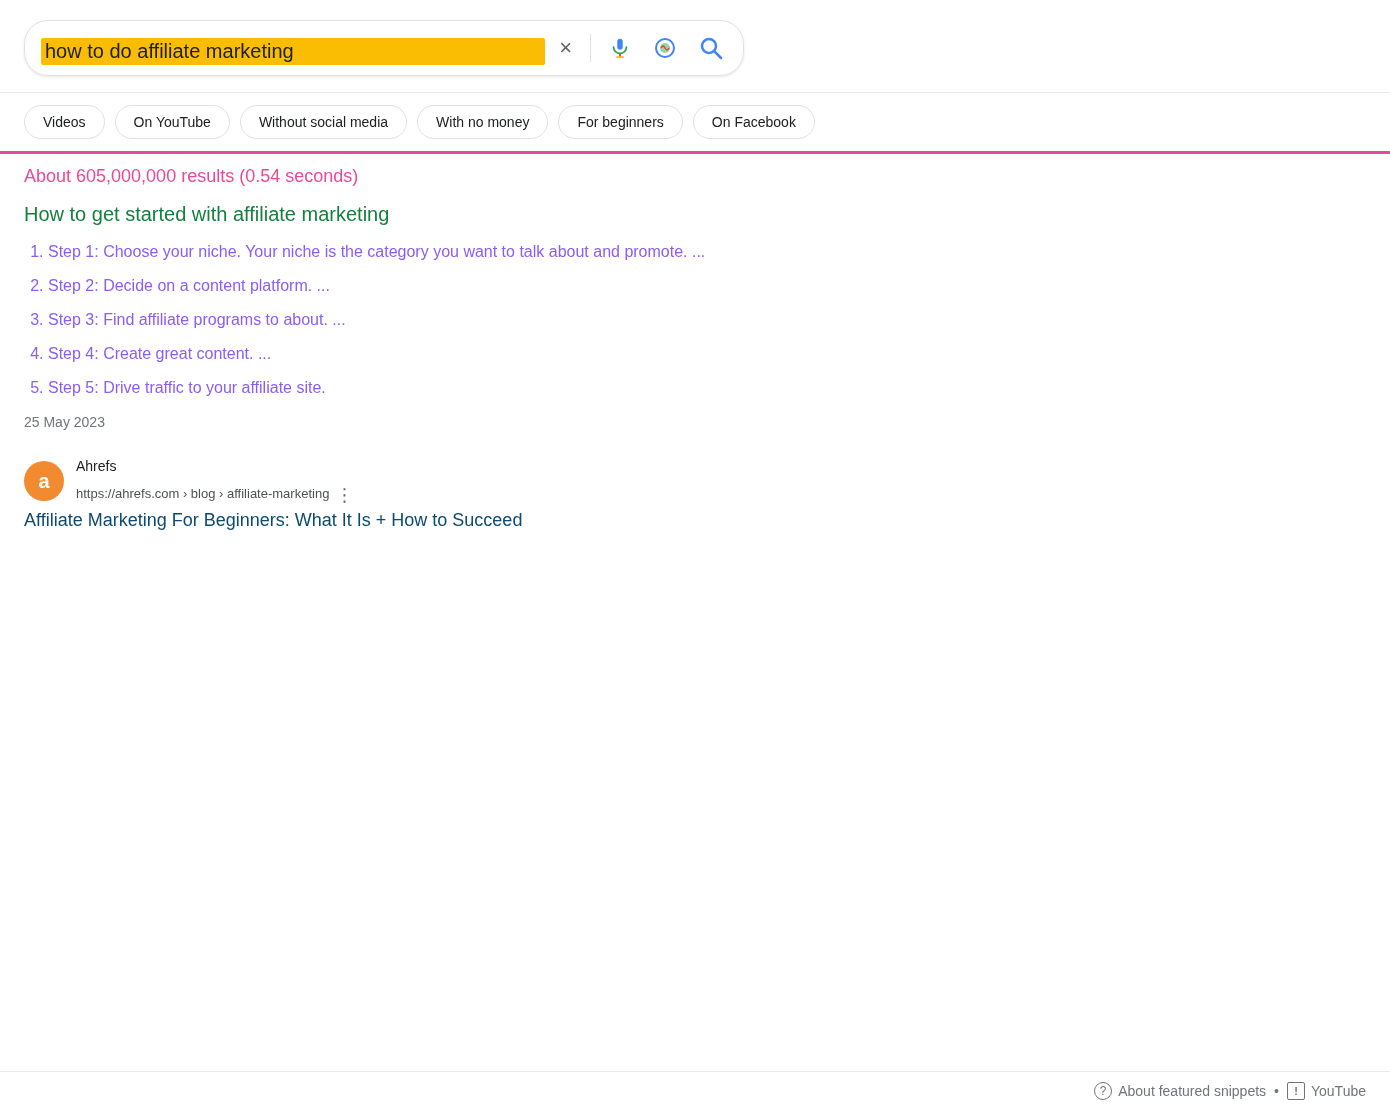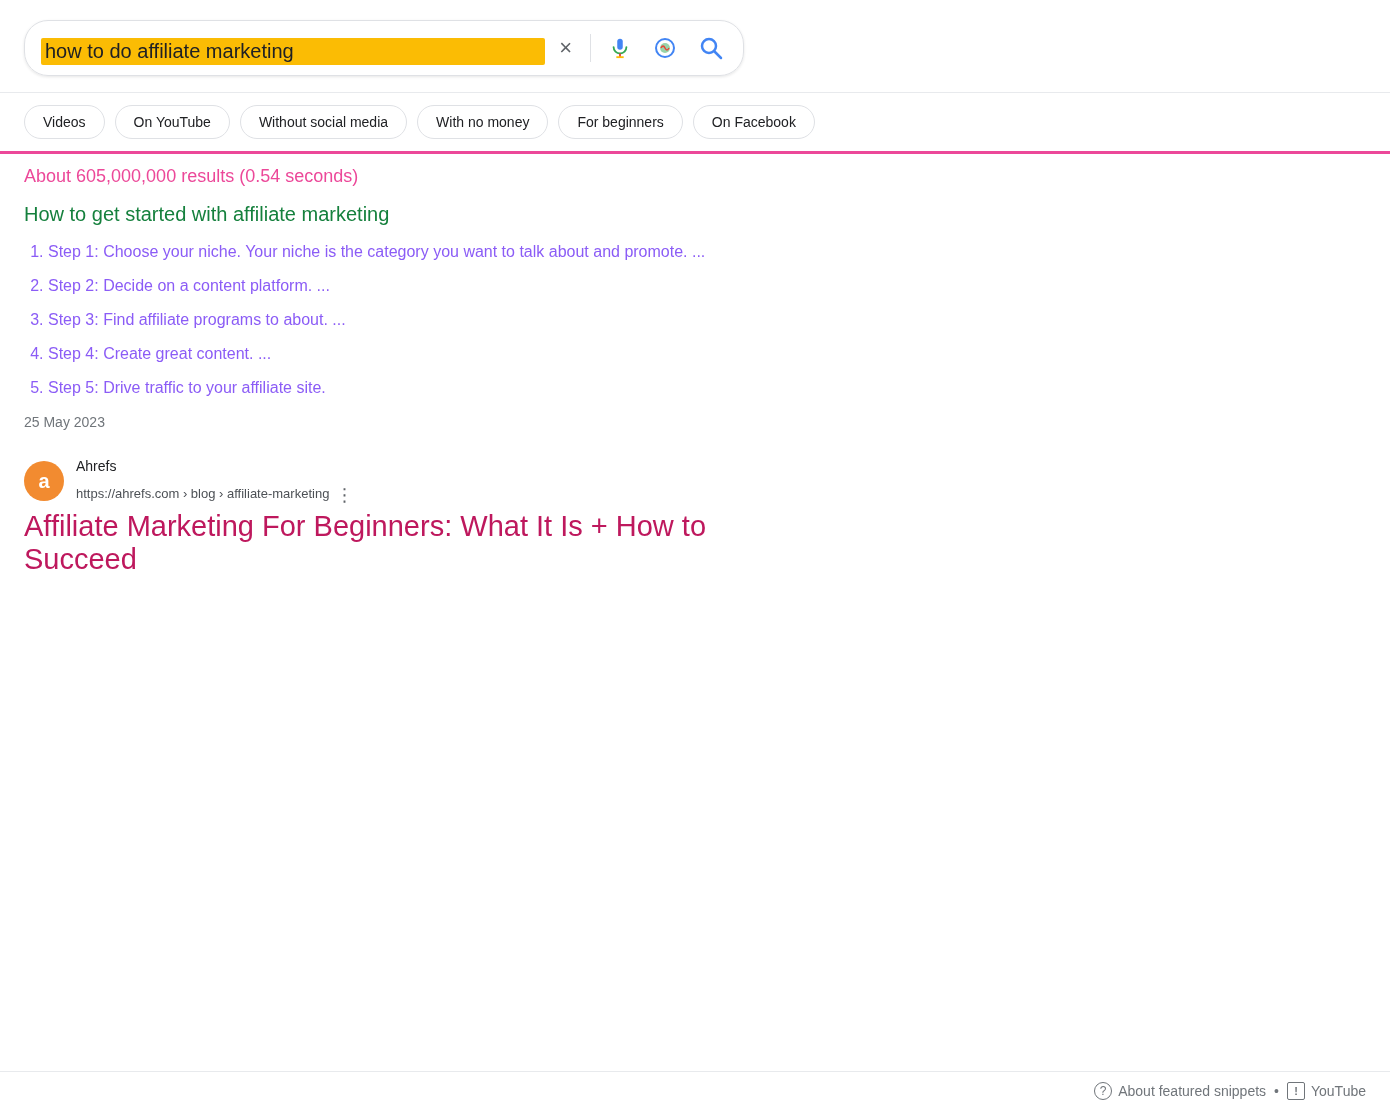--- a/index.html
+++ b/index.html
@@ -157,22 +157,22 @@
     .source-url {
       color: #4d5156;
     }
     .three-dot {
       cursor: pointer;
       color: #5f6368;
       font-size: 18px;
       line-height: 1;
     }
     .result-link {
-      font-size: 29px;
-      color: #be185d;
+      font-size: 18px;
+      color: #0c4a6e;
       text-decoration: none;
       font-weight: 400;
       display: block;
       margin-top: 0;
     }
 
     
     .bottom-bar {
       position: fixed;
       bottom: 0;

